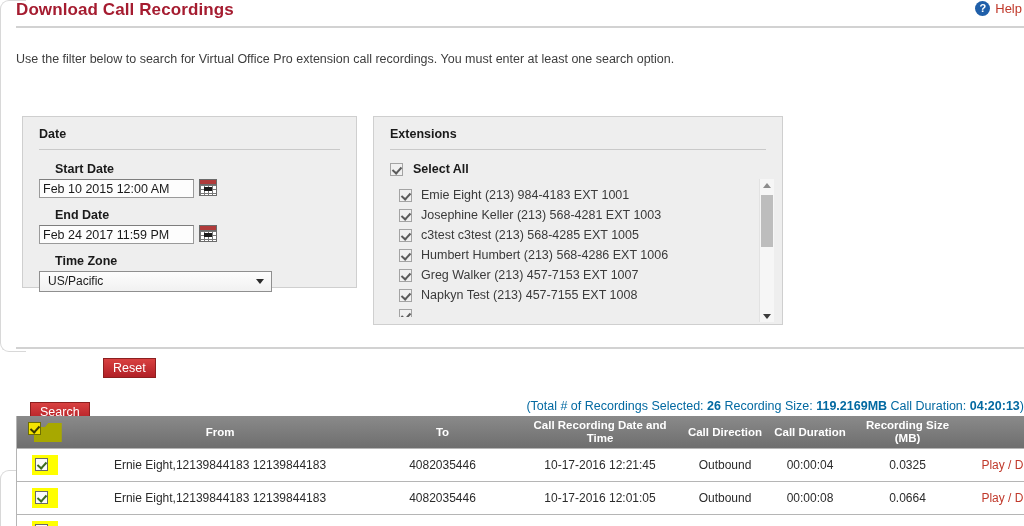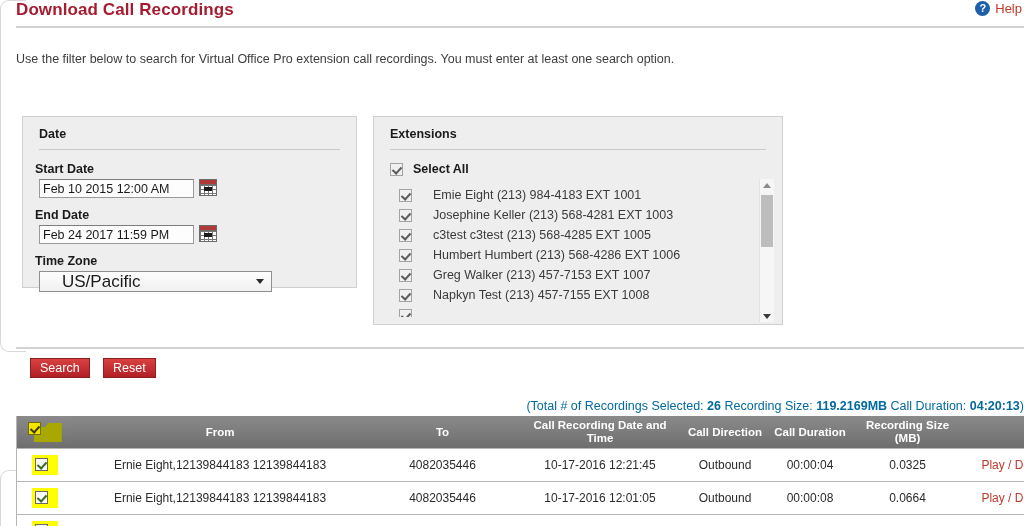--- a/index.html
+++ b/index.html
@@ -140,21 +140,21 @@
     position: absolute;
     left: 16px;
     right: 16px;
     top: 32px;
     height: 1px;
     background: #c9c9c9;
   }
 
   .field-label {
     position: absolute;
-    left: 12px;
+    left: 32px;
     font-weight: bold;
     font-size: 12.5px;
     color: #1a1a1a;
   }
   .lbl-start { top: 45px; }
   .lbl-end   { top: 91px; }
   .lbl-tz    { top: 137px; }
 
   .text-input {
     position: absolute;
@@ -217,24 +217,24 @@
 
   .select-box {
     position: absolute;
     left: 16px;
     top: 154px;
     width: 233px;
     height: 21px;
     box-sizing: border-box;
     border: 1px solid #8f8f8f;
     background: linear-gradient(#fdfdfd, #f1f1f1);
-    font-size: 17px;
+    font-size: 12px;
     color: #1a1a1a;
     line-height: 19px;
-    padding-left: 22px;
+    padding-left: 8px;
     cursor: pointer;
   }
   .select-arrow {
     position: absolute;
     right: 7px;
     top: 7px;
     width: 0; height: 0;
     border-left: 4px solid transparent;
     border-right: 4px solid transparent;
     border-top: 5px solid #2b2b2b;
@@ -281,21 +281,21 @@
     position: absolute;
     left: 14px;
     top: 68px;
     width: 378px;
     height: 132px;
     overflow: hidden;
   }
   .ext-row {
     display: flex;
     align-items: center;
-    gap: 21px;
+    gap: 9px;
     height: 20px;
     padding-left: 11px;
   }
   .ext-row .name {
     font-size: 12.5px;
     color: #3a3a3a;
     white-space: nowrap;
   }
 
   .scrollbar {
@@ -355,21 +355,21 @@
     border: 1px solid #8c1f1f;
     background: linear-gradient(#d94141, #b11f26);
     color: #ffffff;
     font-family: "Liberation Sans", sans-serif;
     font-size: 12.5px;
     font-weight: normal;
     padding: 0 9px;
     cursor: pointer;
     line-height: 18px;
   }
-  .btn-search { left: 16px; }
+  .btn-search { left: 16px; margin-top: 44px; }
   .btn-reset  { left: 89px; }
 
   
   .links {
     position: absolute;
     left: 2px;
     top: 398px;
     font-size: 12.5px;
     color: #c0392b;
   }

